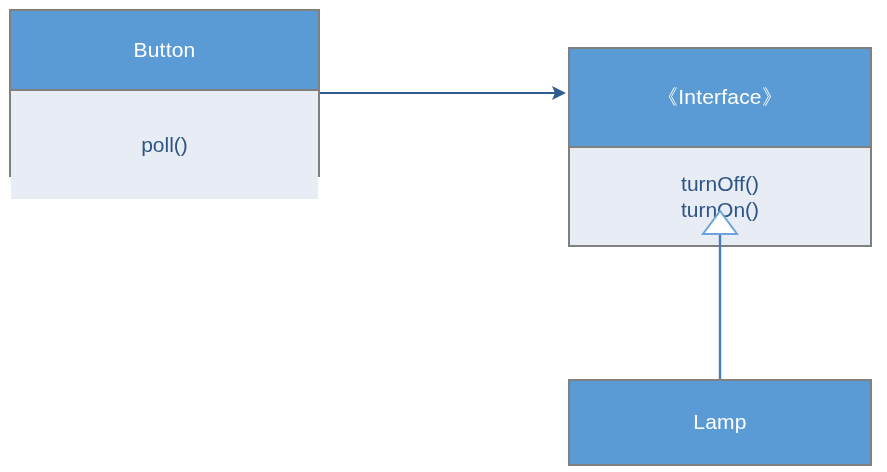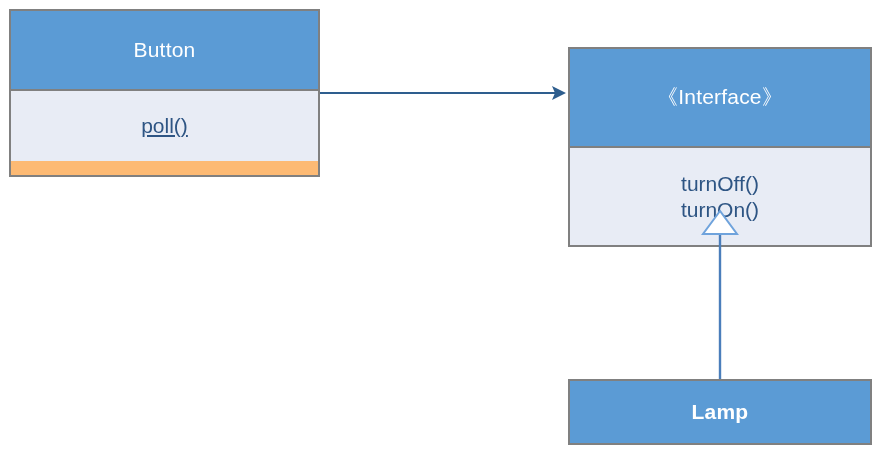--- a/index.html
+++ b/index.html
@@ -56,32 +56,31 @@
   }
   .stereotype-line { display: block; }
   .class-name-line { display: block; }
   .method-line { display: block; }
 
   
   #box-button {
     left: 9px;  top: 9px;  width: 311px; height: 168px;
   }
   #box-button .uml-header { height: 78px; }
-  #box-button .uml-body   { height: 70px; text-decoration: underline; }
+  #box-button .uml-body   { height: 108px; }
 
   #box-buttonserver {
     left: 568px; top: 9px; width: 304px; height: 200px; margin-top: 38px;
   }
   #box-buttonserver .uml-header { height: 97px; }
   #box-buttonserver .uml-body   { height: 97px; }
 
   #box-lamp {
-    left: 568px; top: 379px; width: 304px; height: 66px;
+    left: 568px; top: 379px; width: 304px; height: 87px;
     background: #b91c1c;
-    font-weight: bold;
   }
   #box-lamp .uml-header { height: 100%; }
 
   
   #connector-layer {
     position: absolute;
     left: 0; top: 0;
     width: 887px; height: 472px;
     pointer-events: none;
   }

